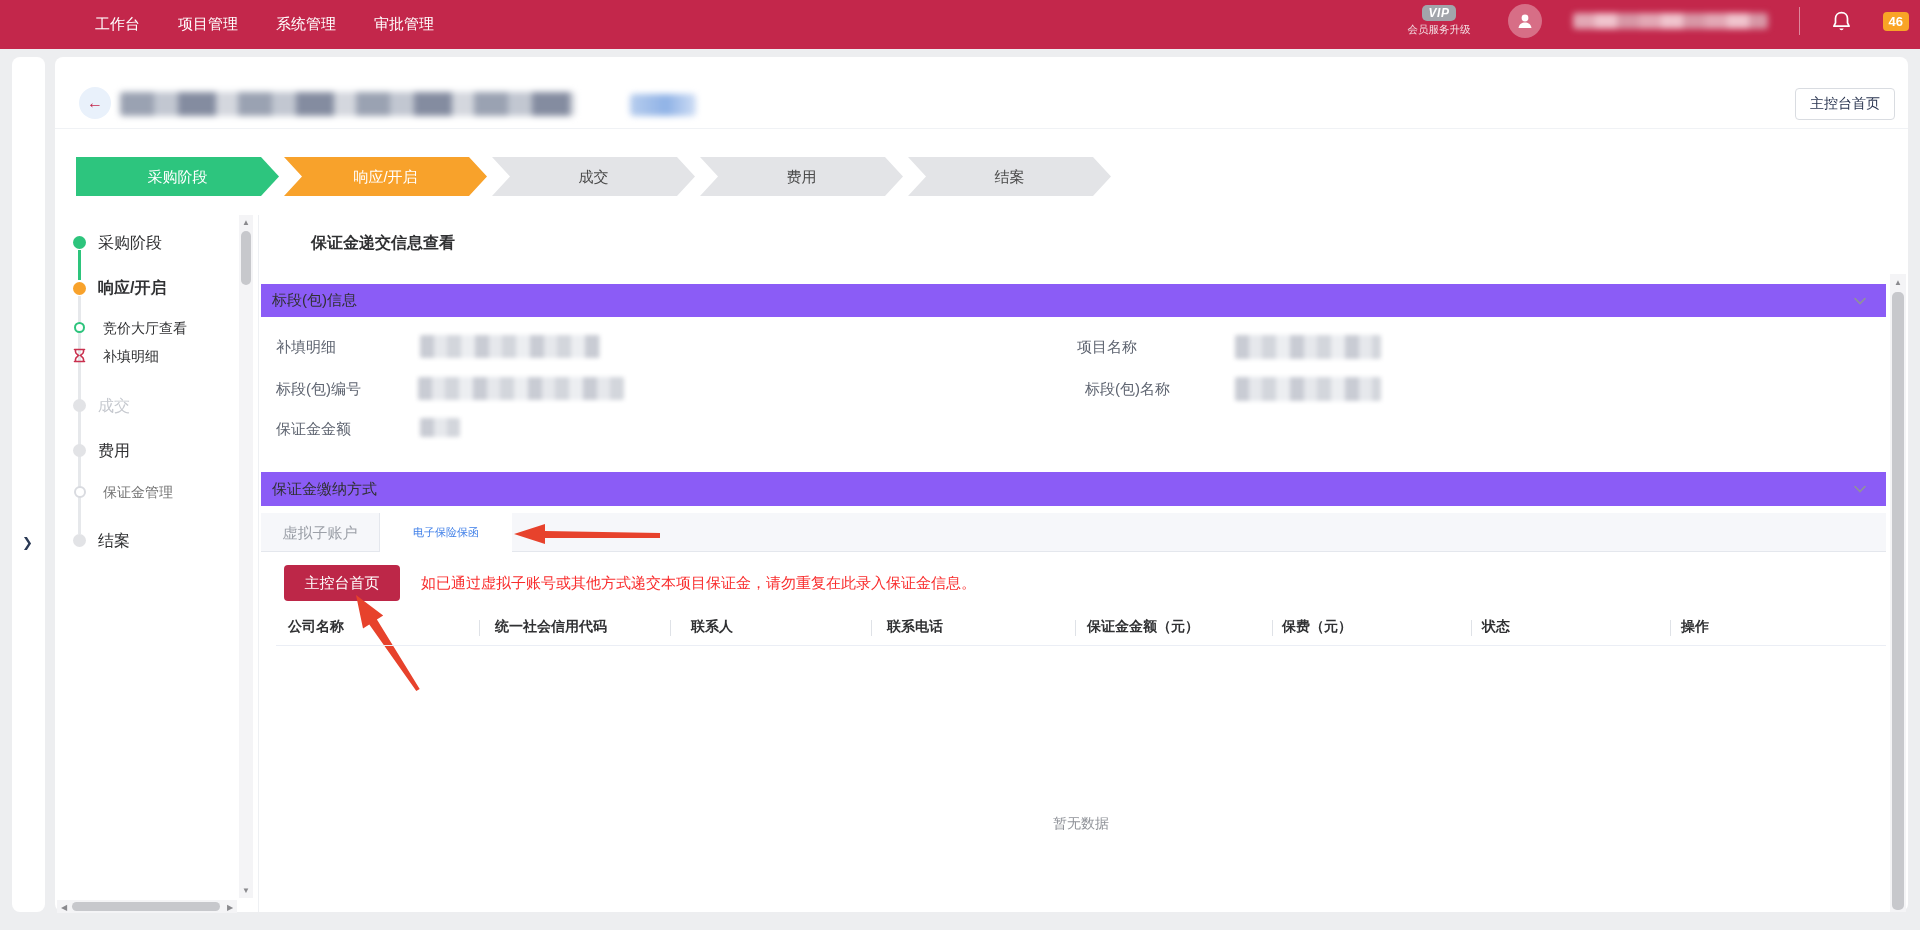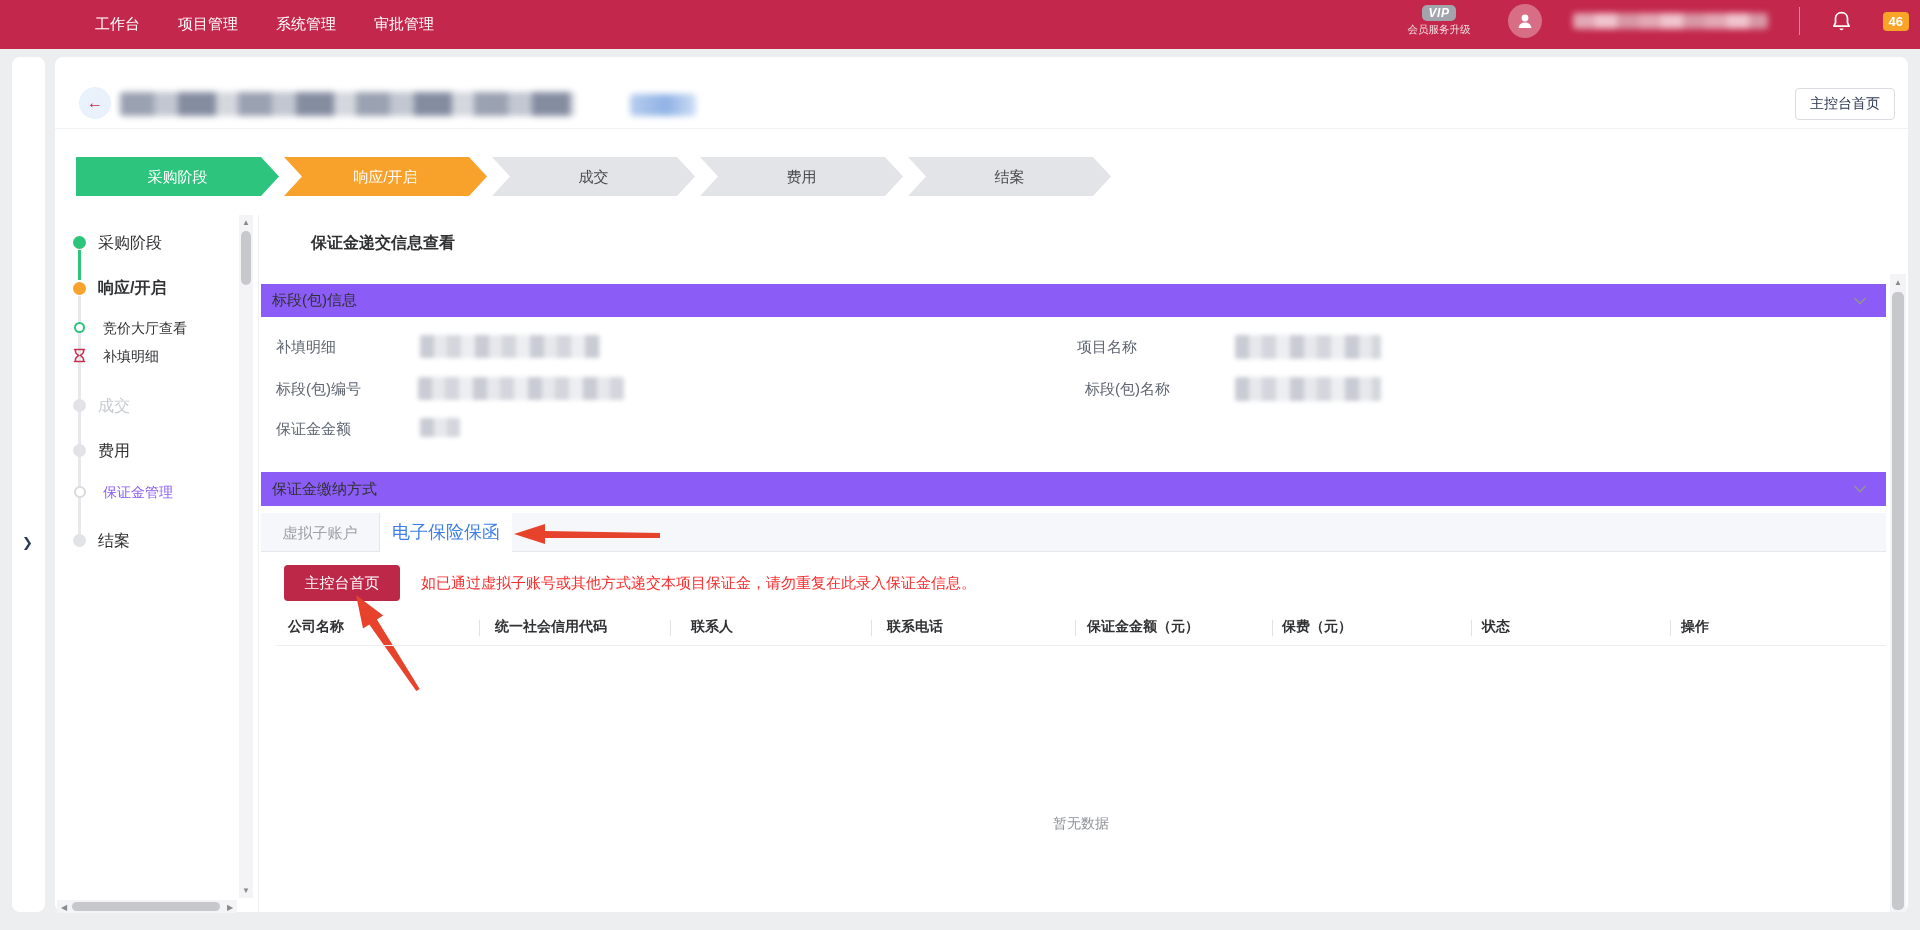--- a/index.html
+++ b/index.html
@@ -50,38 +50,38 @@
   .dot.orange{background:#F8A22B;}
   .dot.gray{background:#E2E3E6;}
   .ring{border-radius:50%;background:#fff;left:74px;}
   .ring.green{width:7px;height:7px;border:2px solid #2DC47C;}
   .ring.gray{width:8px;height:8px;border:2px solid #D9DBE0;}
   .sb-label{white-space:nowrap;cursor:pointer;color:#303133;}
   .sb-16{font-size:16px;}
   .sb-14{font-size:14px;}
   .sb-bold{font-weight:bold;}
   .sb-muted{color:#C6C9CF;}
-  .sb-red{color:#8b5cf6;}
+  .sb-red{color:#737373;}
   .sidebar-divider{left:258px;top:215px;width:1px;height:697px;background:#EEF0F3;}
 
   
   .sc-track-v{background:#F4F4F6;}
   .sc-thumb{background:#C7C8CC;border-radius:5px;}
   .sc-arrow{font-size:8px;color:#8A8A8E;text-align:center;width:14px;line-height:12px;cursor:pointer;}
 
   
   .page-title{left:311px;top:233px;font-size:16px;font-weight:bold;color:#303133;}
   .section-bar{left:261px;width:1625px;background:#8b5cf6;color:#303133;font-size:15px;display:flex;align-items:center;justify-content:space-between;padding:0 20px 0 11px;box-sizing:border-box;cursor:pointer;}
   .chev-down{width:12px;height:8px;}
   .f-label{font-size:15px;color:#5E6470;white-space:nowrap;}
   .f-blur{border-radius:2px;background:repeating-linear-gradient(90deg,#c9ccd4 0 14px,#e6e8ec 14px 27px,#d3d6dc 27px 41px,#eceef1 41px 55px);filter:blur(2px);}
 
   .tabstrip{left:261px;top:513px;width:1625px;height:39px;background:#F6F7FA;border-bottom:1px solid #E4E7ED;box-sizing:border-box;}
   .tab1{left:261px;top:513px;width:119px;height:39px;line-height:39px;text-align:center;color:#9CA0A8;font-size:15px;border-right:1px solid #E4E7ED;box-sizing:border-box;cursor:pointer;}
-  .tab2{left:380px;top:513px;width:132px;height:44px;line-height:39px;text-align:center;background:#fff;color:#3D7EE8;font-size:18px;cursor:pointer;}
+  .tab2{left:380px;top:513px;width:132px;height:44px;line-height:39px;text-align:center;background:#fff;color:#3D7EE8;font-size:11px;cursor:pointer;}
 
   .apply-btn{left:284px;top:565px;width:116px;height:36px;background:#BD2748;color:#fff;font-size:15px;border:none;border-radius:4px;cursor:pointer;}
   .warning{left:421px;top:574px;font-size:15px;color:#F92C2C;white-space:nowrap;}
 
   .th-cell{top:618px;font-size:14px;font-weight:600;color:#303133;white-space:nowrap;}
   .th-div{top:620px;width:1px;height:16px;background:#DFE2E7;}
   .th-border{left:276px;top:645px;width:1610px;height:1px;background:#EBEEF5;}
   .empty-text{left:276px;top:815px;width:1610px;text-align:center;font-size:14px;color:#909399;}
 
   .annot{pointer-events:none;}

